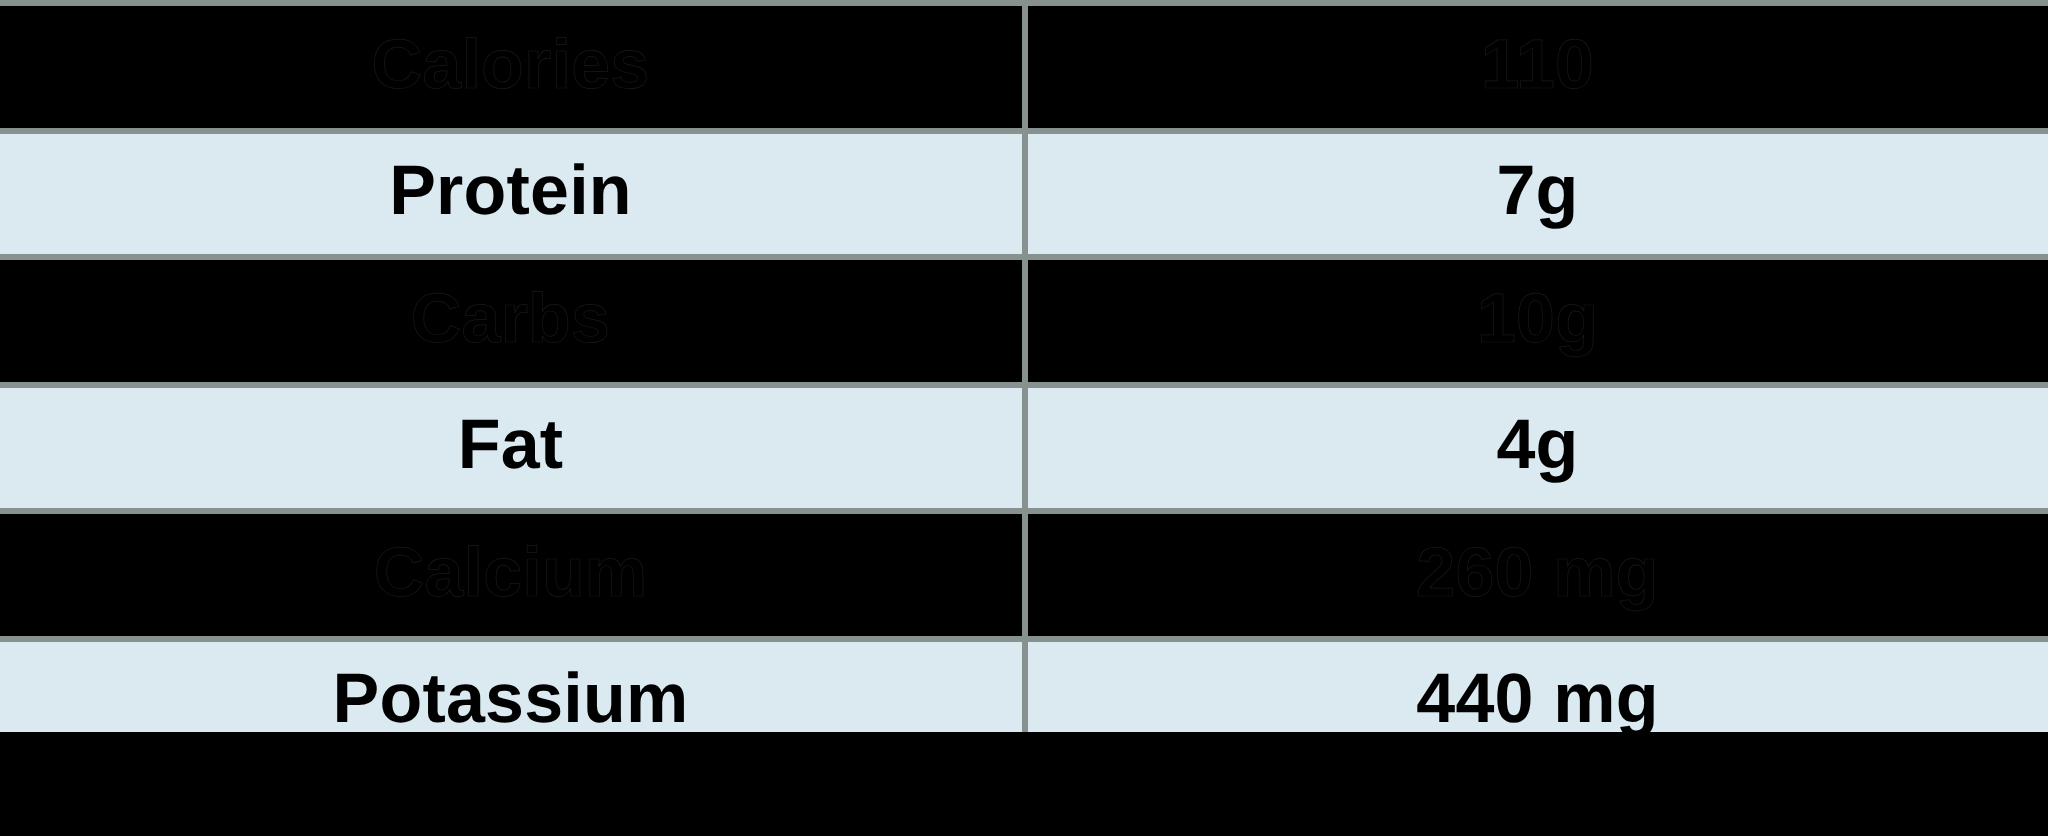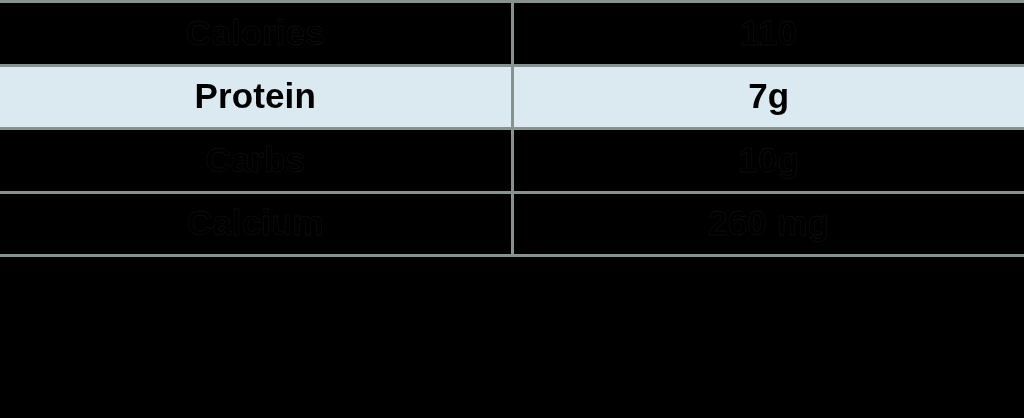--- a/index.html
+++ b/index.html
@@ -95,25 +95,33 @@
       <tr class="row-light">
         <td class="label-cell">Protein</td>
         <td class="value-cell">7g</td>
       </tr>
 
       <tr class="row-dark">
         <td class="label-cell">Carbs</td>
         <td class="value-cell">10g</td>
       </tr>
 
+      <tr class="row-light">
+        <td class="label-cell">Fat</td>
+        <td class="value-cell">4g</td>
+      </tr>
 
       <tr class="row-dark">
         <td class="label-cell">Calcium</td>
         <td class="value-cell">260 mg</td>
       </tr>
 
+      <tr class="row-light">
+        <td class="label-cell">Potassium</td>
+        <td class="value-cell">440 mg</td>
+      </tr>
 
     </tbody>
   </table>
 
   <div id="table-footer-fill"></div>
 
 </div>
 
 </body></html>

